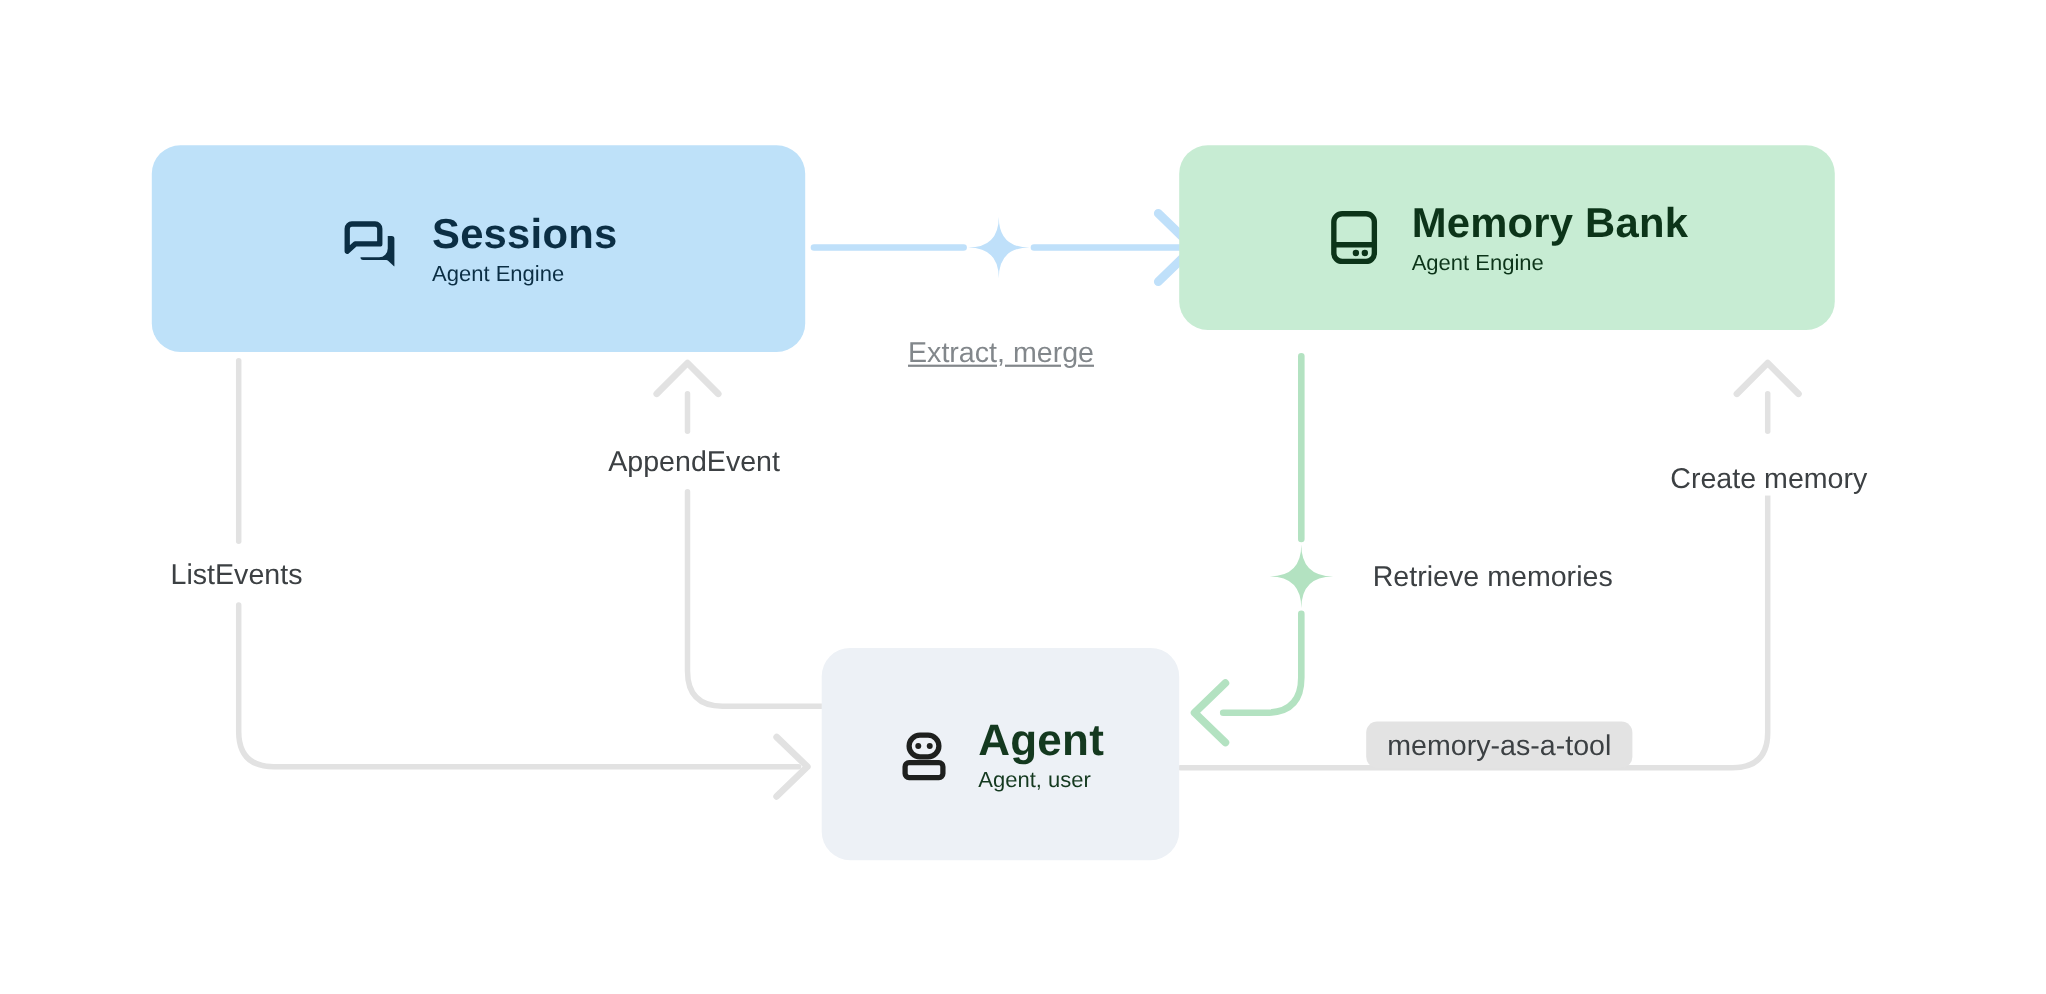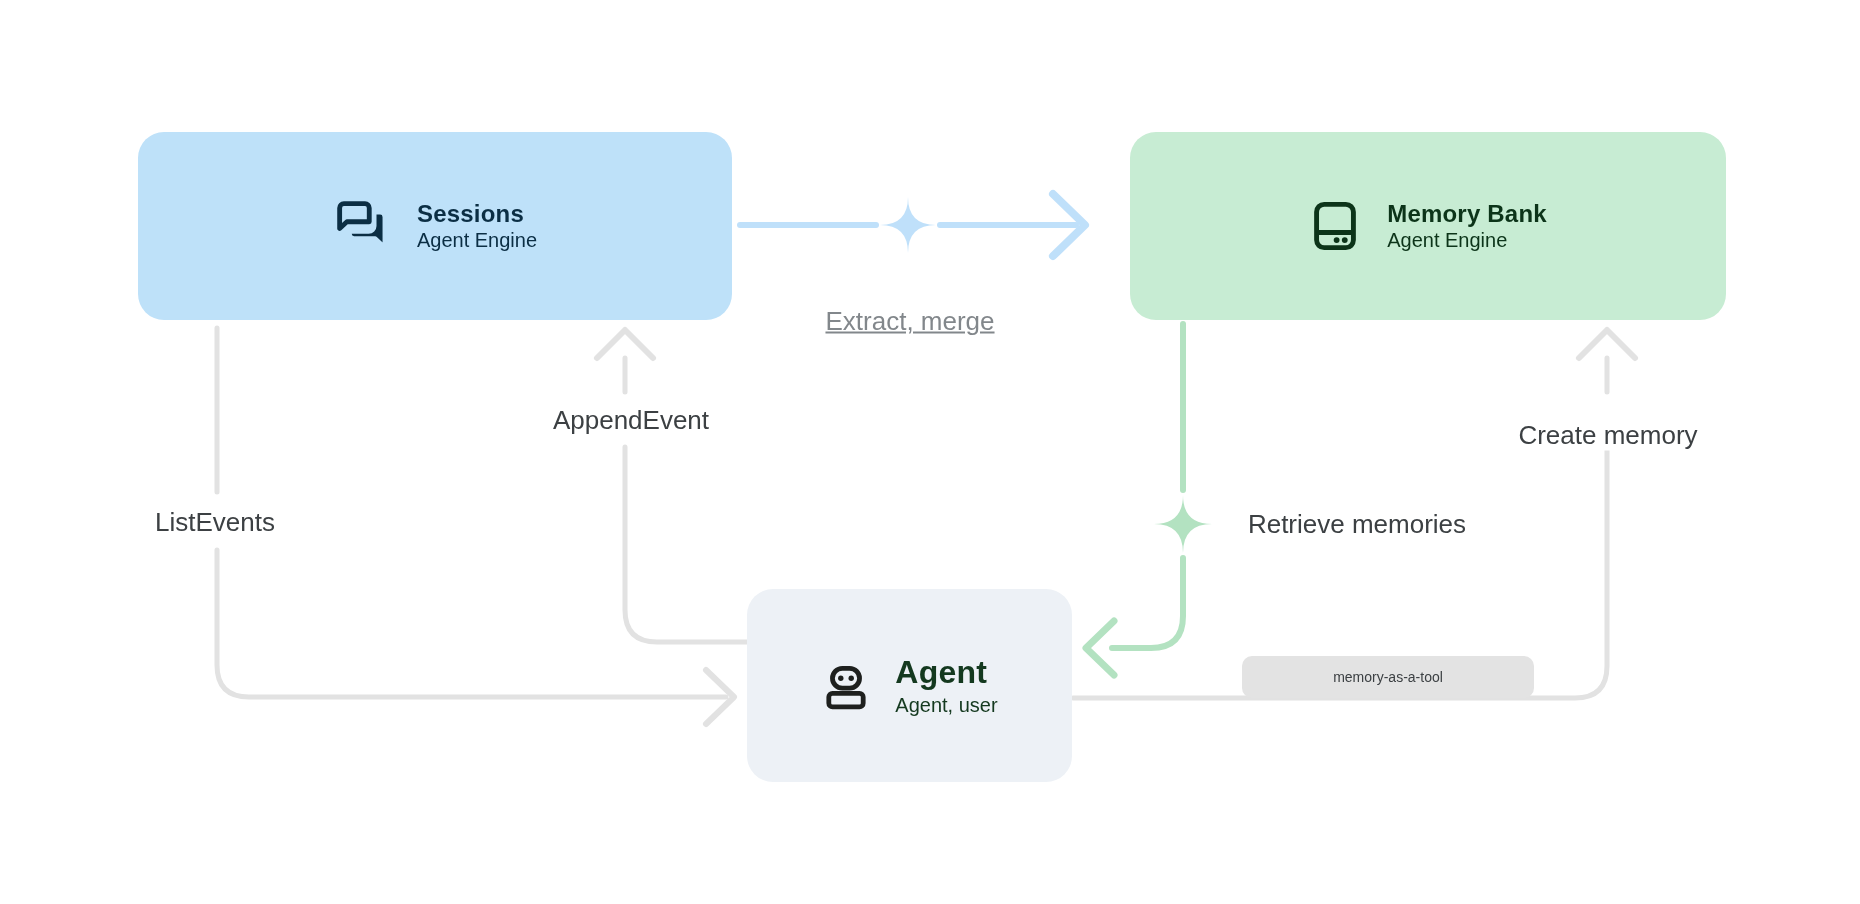--- a/index.html
+++ b/index.html
@@ -23,33 +23,33 @@
   .spark-green{fill:var(--arrow-green,#b3e2c1);}
 
   
   .node{
     position:absolute;
     display:flex;align-items:center;justify-content:center;
     border-radius:26px;
   }
   .node-icon{display:flex;align-items:center;justify-content:center;flex:0 0 auto;}
   .node-text{display:flex;flex-direction:column;justify-content:center;}
-  .node-title{font-weight:700;font-size:24px;line-height:1.22;letter-spacing:.2px;}
+  .node-title{font-weight:700;font-size:38px;line-height:1.22;letter-spacing:.2px;}
   .node-subtitle{font-weight:400;font-size:20px;line-height:1.25;}
 
   #node-sessions{left:138px;top:132px;width:594px;height:188px;background:var(--sessions-bg,#bee1f9);gap:26px;}
   #node-sessions .node-title,#node-sessions .node-subtitle{color:var(--sessions-text,#0b2e44);}
   #node-sessions .node-icon{color:var(--sessions-text,#0b2e44);}
 
-  #node-memory{left:1130px;top:132px;width:596px;height:188px;background:var(--memory-bg,#c7ecd3);gap:26px;}
+  #node-memory{left:1072px;top:132px;width:596px;height:168px;background:var(--memory-bg,#c7ecd3);gap:26px;}
   #node-memory .node-title,#node-memory .node-subtitle{color:var(--memory-text,#0c3419);}
   #node-memory .node-icon{color:var(--memory-text,#0c3419);}
 
   #node-agent{left:747px;top:589px;width:325px;height:193px;background:var(--agent-bg,#edf1f6);gap:24px;}
-  #node-agent .node-title{font-size:32px;color:var(--agent-text,#14391f);}
+  #node-agent .node-title{font-size:40px;color:var(--agent-text,#14391f);}
   #node-agent .node-subtitle{color:var(--agent-text,#14391f);}
   #node-agent .node-icon{color:var(--robot-icon,#1e201e);}
 
   
   .lbl{
     position:absolute;transform:translate(-50%,-50%);
     font-size:26px;font-weight:500;color:var(--label-color,#3c4043);
     white-space:nowrap;background:#ffffff;padding:0 8px;
   }
   .lbl-bold{font-weight:700;}
@@ -57,24 +57,24 @@
 
   #lbl-generate{left:910px;top:282px;}
   #lbl-extract{left:910px;top:321px;}
   #lbl-append{left:631px;top:420px;}
   #lbl-listevents{left:215px;top:522px;}
   #lbl-create{left:1608px;top:435px;}
   #lbl-retrieve{left:1357px;top:524px;background:transparent;}
 
   
   .badge{
-    position:absolute;left:1242px;top:656px;width:292px;height:42px;
+    position:absolute;left:1242px;top:656px;width:242px;height:42px;
     background:var(--badge-bg,#e3e3e3);border-radius:10px;
     display:flex;align-items:center;justify-content:center;
-    font-size:14px;color:var(--label-color,#3c4043);white-space:nowrap;
+    font-size:26px;color:var(--label-color,#3c4043);white-space:nowrap;
   }
 </style>
 </head>
 <body>
 
 <div class="canvas">
 
   <svg class="connectors" viewBox="0 0 1860 904" aria-hidden="true">
 
     <path class="e-blue" d="M740 225H876"></path>

